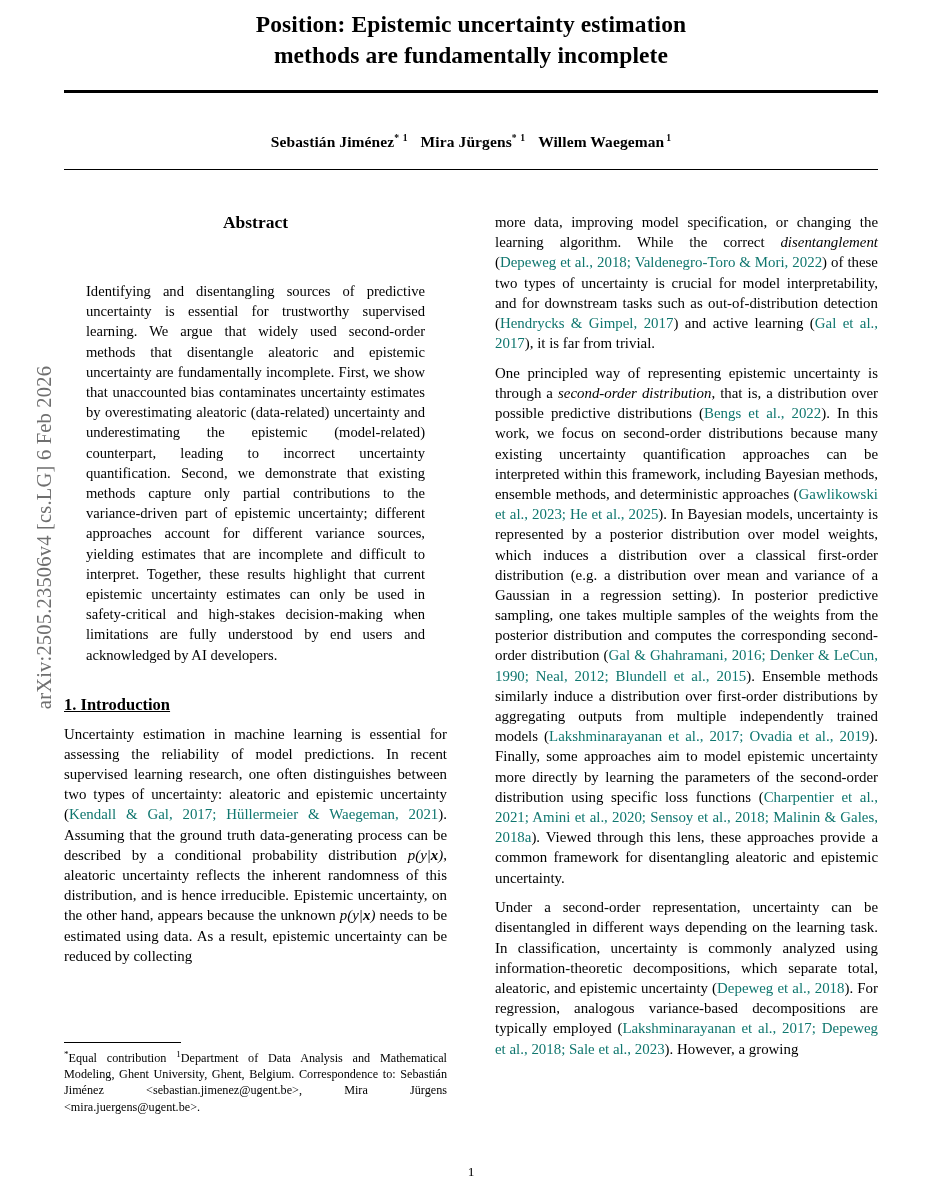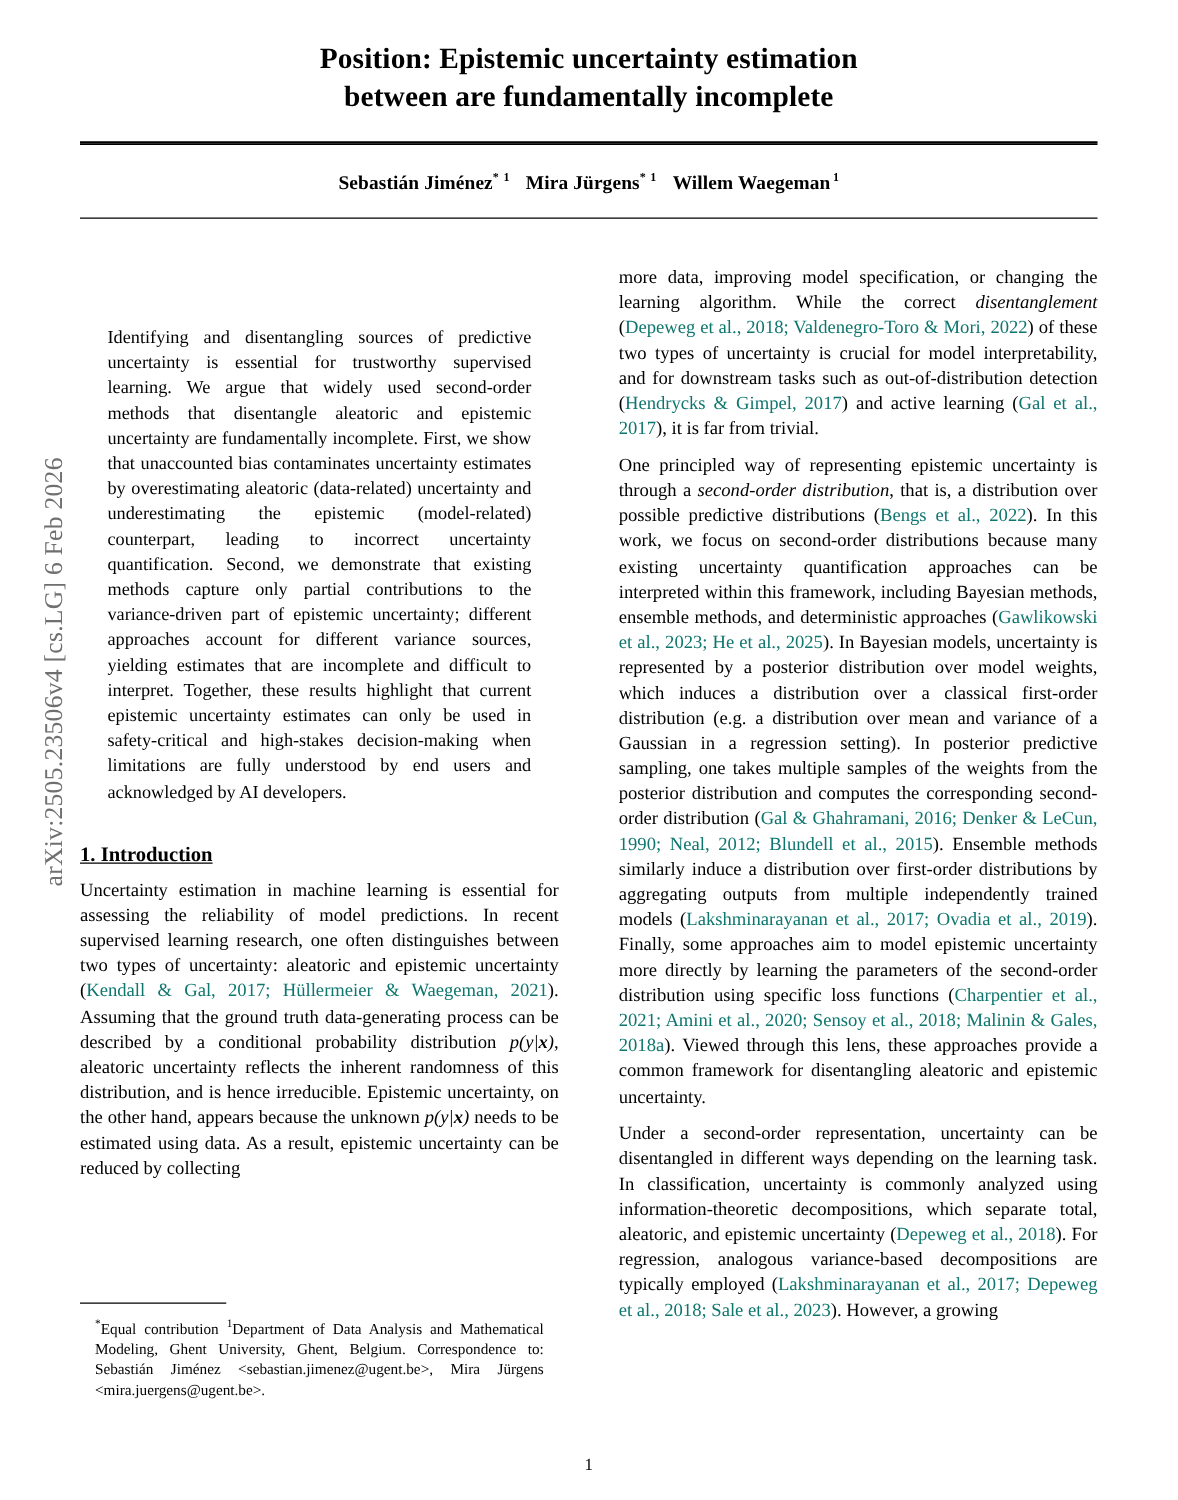--- a/index.html
+++ b/index.html
@@ -40,21 +40,21 @@
   
   .content {
     position: absolute;
     left: 64px;
     top: 0;
     width: 814px;
   }
 
   #paper-title {
     margin: 0;
-    padding-top: 32px;
+    padding-top: 9px;
     font-size: 23.5px;
     font-weight: bold;
     line-height: 1.33;
     text-align: center;
     letter-spacing: 0.1px;
   }
   #paper-title .line2 { display: block; }
 
   .rule-thick {
     height: 2.6px;
@@ -64,21 +64,21 @@
   .rule-thin {
     height: 1.1px;
     background: #000;
     margin-top: 0;
   }
 
   #authors {
     text-align: center;
     font-size: 15.5px;
     font-weight: bold;
-    padding-top: 22px;
+    padding-top: 40px;
     letter-spacing: 0.1px;
   }
   #authors .author { white-space: nowrap; }
   #authors .sep { display: inline-block; width: 13px; }
   sup {
     font-size: 0.62em;
     vertical-align: super;
     font-weight: bold;
     line-height: 0;
   }
@@ -159,21 +159,21 @@
     width: 117px;
     height: 1.1px;
     background: #000;
     margin-bottom: 7px;
   }
   .footnote {
     font-size: 12.2px;
     line-height: 1.325;
     text-align: justify;
     text-align-last: left;
-    margin: 12px;
+    margin: 0;
   }
   .footnote .fnmark {
     font-size: 0.75em;
     vertical-align: super;
     line-height: 0;
   }
   .preprint {
     font-style: italic;
     font-size: 13.2px;
     margin: 26px 0 0 0;
@@ -191,36 +191,37 @@
 </head>
 <body>
 
 <div class="page">
 
   <div id="arxiv-stamp">arXiv:2505.23506v4  [cs.LG]  6 Feb 2026</div>
 
   <div class="content">
     <h1 id="paper-title">
       <span class="line1">Position: Epistemic uncertainty estimation</span>
-      <span class="line2">between are fundamentally incomplete</span>
+      <span class="line2">methods are fundamentally incomplete</span>
     </h1>
 
     <div class="rule-thick"></div>
     <div class="rule-thin"></div>
 
     <div id="authors">
       <span class="author"><span>Sebastián Jiménez</span><sup>* <span class="s2">1</span></sup></span><span class="sep"></span><span class="author"><span>Mira Jürgens</span><sup>* <span class="s2">1</span></sup></span><span class="sep"></span><span class="author"><span>Willem Waegeman</span><sup> 1</sup></span>
     </div>
 
     <div class="rule-after-authors"></div>
   </div>
 
   <div class="columns">
 
     <div class="col col-left">
+      <div id="abstract-heading">Abstract</div>
       <div class="abstract-body">Identifying and disentangling sources of predictive uncertainty is essential for trustworthy supervised learning. We argue that widely used second-order methods that disentangle aleatoric and epistemic uncertainty are fundamentally incomplete. First, we show that unaccounted bias contaminates uncertainty estimates by overestimating aleatoric (data-related) uncertainty and underestimating the epistemic (model-related) counterpart, leading to incorrect uncertainty quantification. Second, we demonstrate that existing methods capture only partial contributions to the variance-driven part of epistemic uncertainty; different approaches account for different variance sources, yielding estimates that are incomplete and difficult to interpret. Together, these results highlight that current epistemic uncertainty estimates can only be used in safety-critical and high-stakes decision-making when limitations are fully understood by end users and acknowledged by AI developers.</div>
 
       <h2 class="section-heading">1. Introduction</h2>
 
       <p class="para tight"><span>Uncertainty estimation in machine learning is essential for assessing the reliability of model predictions. In recent supervised learning research, one often distinguishes between two types of uncertainty: aleatoric and epistemic uncertainty (</span><span class="cite">Kendall &amp; Gal, 2017</span><span class="cite">; </span><span class="cite">Hüllermeier &amp; Waegeman, 2021</span><span>). Assuming that the ground truth data-generating process can be described by a conditional probability distribution </span><span class="math">p(y|<span class="bm">x</span>)</span><span>, aleatoric uncertainty reflects the inherent randomness of this distribution, and is hence irreducible. Epistemic uncertainty, on the other hand, appears because the unknown </span><span class="math">p(y|<span class="bm">x</span>)</span><span> needs to be estimated using data. As a result, epistemic uncertainty can be reduced by collecting</span></p>
     </div>
 
     <div class="col col-right">
 
       <p class="para"><span>more data, improving model specification, or changing the learning algorithm. While the correct </span><span class="ital">disentanglement</span><span> (</span><span class="cite">Depeweg et al., 2018</span><span class="cite">; </span><span class="cite">Valdenegro-Toro &amp; Mori, 2022</span><span>) of these two types of uncertainty is crucial for model interpretability, and for downstream tasks such as out-of-distribution detection (</span><span class="cite">Hendrycks &amp; Gimpel, 2017</span><span>) and active learning (</span><span class="cite">Gal et al., 2017</span><span>), it is far from trivial.</span></p>

